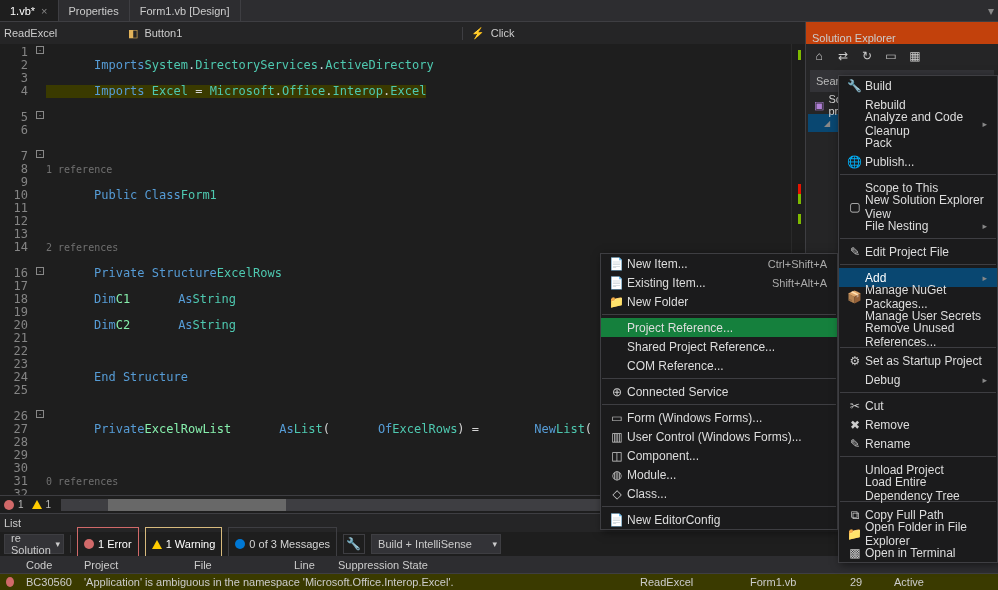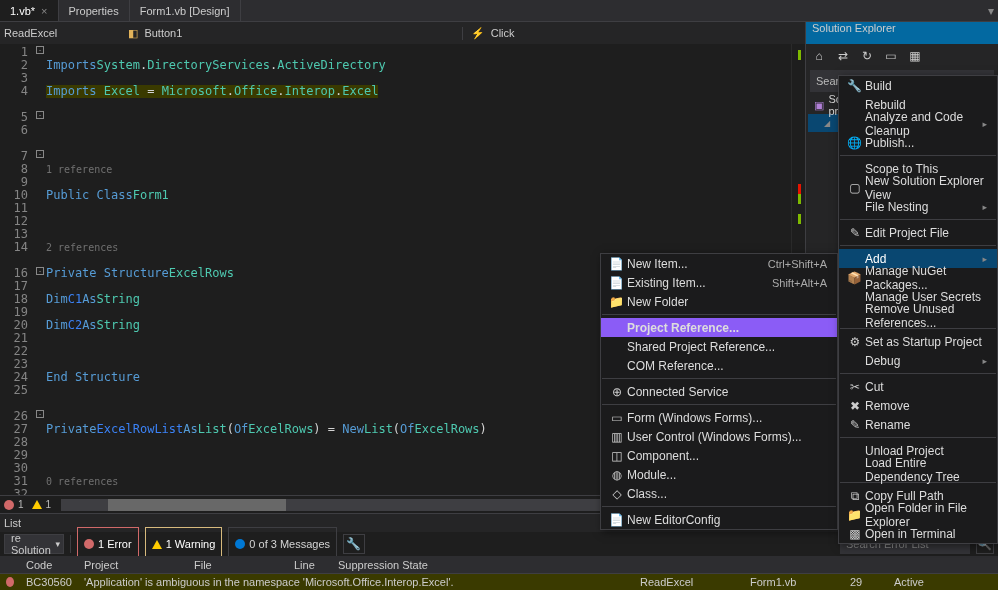--- a/index.html
+++ b/index.html
@@ -15,50 +15,50 @@
   .dropdown-bar { height:22px; background:#252526; display:flex; align-items:center; padding-left:120px; font-size:11px; color:#ccc;}
   .dd-item { flex:1; display:flex; align-items:center; gap:6px; padding-left:8px;}
   .editor { display:flex; flex:1; overflow:hidden; background:#1e1e1e; position:relative;}
   .gutter { width:34px; background:#1e1e1e; text-align:right; padding-right:6px; color:#858585; font-family:Consolas,monospace; font-size:12px; line-height:13px; padding-top:2px;}
   .gutter div { height:13px;}
   .outline { width:12px; background:#1e1e1e; position:relative;}
   .outline .box { position:absolute; left:2px; width:8px; height:8px; border:1px solid #888; font-size:8px; line-height:6px; text-align:center; color:#888;}
   .code { flex:1; font-family:Consolas,monospace; font-size:12px; line-height:13px; padding-top:2px; white-space:pre; position:relative;}
   .codeline { height:13px; display:flex;}
   .ref { color:#707070; font-size:10px;}
-  .k { color:#569cd6;}
+  .k { color:#569cd6;margin-left:48px;}
   .t { color:#4ec9b0;}
-  .s { color:#3b82f6;}
+  .s { color:#86efac;}
   .p { color:#d4d4d4;}
   .hl { background:#3a3a00;}
   .minimap { width:14px; background:#1e1e1e; border-left:1px solid #2a2a2a; position:relative;}
   .minimap .mm { position:absolute; right:4px; width:3px; height:10px;}
   .status { height:18px; background:#1e1e1e; display:flex; align-items:center; justify-content:flex-end; font-size:10px; color:#bbb; border-top:1px solid #3e3e42;}
   .status .scroll { flex:1; height:12px; background:#3e3e42; margin:0 6px; position:relative;}
   .status .scroll .thumb { position:absolute; left:8%; width:30%; height:100%; background:#686868;}
   .status .chip { padding:0 6px;}
   .status .err-ico { display:flex; align-items:center; gap:4px; padding:0 4px;}
   .circle { width:10px; height:10px; border-radius:50%; display:inline-block;}
   .tri { width:0;height:0;border-left:5px solid transparent;border-right:5px solid transparent;border-bottom:9px solid #ffcc00; display:inline-block;}
   .explorer { width:192px; background:#252526; display:flex; flex-direction:column;}
-  .explorer .title { height:22px; background:#0369a1; font-size:11px; padding:0 6px; display:flex; align-items:flex-start; color:#ccc;}
+  .explorer .title { height:22px; background:#c2410c; font-size:11px; padding:0 6px; display:flex; align-items:flex-end; color:#ccc;}
   .explorer .toolbar { height:24px; background:#252526; display:flex; gap:6px; align-items:center; padding:0 4px;}
   .explorer .toolbar .tbtn { width:18px; height:18px; display:flex; align-items:center; justify-content:center; color:#cccccc;}
   .explorer .search { height:22px; background:#333337; margin:2px 4px; font-size:11px; color:#bbb; display:flex; align-items:center; padding:0 6px;}
   .explorer .tree { flex:1; font-size:11px; padding:2px 2px;}
   .tree-row { display:flex; align-items:center; height:18px; padding-left:6px; gap:4px;}
   .tree-row .tw { color:#888; font-size:8px; width:10px;}
   .ctx-menu { position:absolute; background:#1b1b1c; border:1px solid #3e3e42; box-shadow:2px 2px 8px rgba(0,0,0,.5); font-size:12px; z-index:50; }
   .ctx-menu .mi { display:flex; align-items:center; height:19px; padding:0 10px 0 6px; color:#ddd; cursor:pointer;}
   .ctx-menu .mi .mi-ico { width:20px; display:flex; justify-content:center; color:#ccc;}
   .ctx-menu .mi .mi-lbl { flex:1;}
   .ctx-menu .mi .mi-sc { color:#aaa; font-size:11px; padding-left:20px;}
   .ctx-menu .mi .sub { color:#888; font-size:9px;}
   .ctx-menu .sep { height:1px; background:#3e3e42; margin:3px 1px;}
-  .ctx-menu .mi.hover { background:#8b5cf6;font-weight:bold;}
+  .ctx-menu .mi.hover { background:#15803d;}
   .ctx-menu .mi.hl { background:#094771; color:#fff;}
   .bottom { height:77px; background:#252526; border-top:1px solid #3e3e42; display:flex; flex-direction:column;}
   .bot-top { height:18px; display:flex; align-items:center; padding-right:4px;}
   .bot-top .lbl { font-size:11px; color:#ccc; padding-left:4px;}
   .bot-top .sp { flex:1;}
   .bot-top .b { width:14px; height:14px; color:#888; text-align:center;}
   .bot-bar { height:24px; display:flex; align-items:center; gap:6px; padding:0 4px; background:#1e1e1e;}
   .bot-bar .combo { background:#333337; border:1px solid #3e3e42; height:20px; font-size:11px; padding:0 14px 0 6px; color:#ccc; display:flex; align-items:center; position:relative;}
   .bot-bar .combo::after{content:"▾"; position:absolute; right:3px; font-size:9px;}
   .pill { display:flex; align-items:center; gap:4px; font-size:11px; padding:0 6px; border:1px solid #3e3e42; height:35px;}
@@ -268,20 +268,23 @@
       </div>
     <div class="pill warn">
         <span class="tri"></span>
         <span>1 Warning</span>
       </div>
     <div class="pill">
         <span class="circle" style="background:#0078d4"></span>
         <span>0 of 3 Messages</span>
       </div>
     <div style="width:22px;height:20px;border:1px solid #3e3e42;display:flex;align-items:center;justify-content:center;">🔧</div>
+    <div class="combo" style="width:130px;">
+        <span>Build + IntelliSense</span>
+      </div>
     <div style="flex:1"></div>
     <div style="background:#333337;height:20px;width:130px;font-size:11px;color:#888;display:flex;align-items:center;padding:0 6px;">
         <span>Search Error List</span>
       </div>
     <div style="width:18px;height:20px;border:1px solid #3e3e42;display:flex;align-items:center;justify-content:center;color:#888">🔍</div>
   </div>
   <div class="err-table">
     <div class="eth">
       <div class="col-ico"></div>
       <div class="col-code">Code</div>
@@ -375,20 +378,24 @@
     <div class="mi">
       <span class="mi-ico"></span>
       <span class="mi-lbl">Rebuild</span>
     </div>
     <div class="mi">
       <span class="mi-ico"></span>
       <span class="mi-lbl">Analyze and Code Cleanup</span>
       <span class="sub">▸</span>
     </div>
     <div class="mi">
+      <span class="mi-ico"></span>
+      <span class="mi-lbl">Pack</span>
+    </div>
+    <div class="mi">
       <span class="mi-ico">🌐</span>
       <span class="mi-lbl">Publish...</span>
     </div>
     <div class="sep"></div>
     <div class="mi">
       <span class="mi-ico"></span>
       <span class="mi-lbl">Scope to This</span>
     </div>
     <div class="mi">
       <span class="mi-ico">▢</span>

